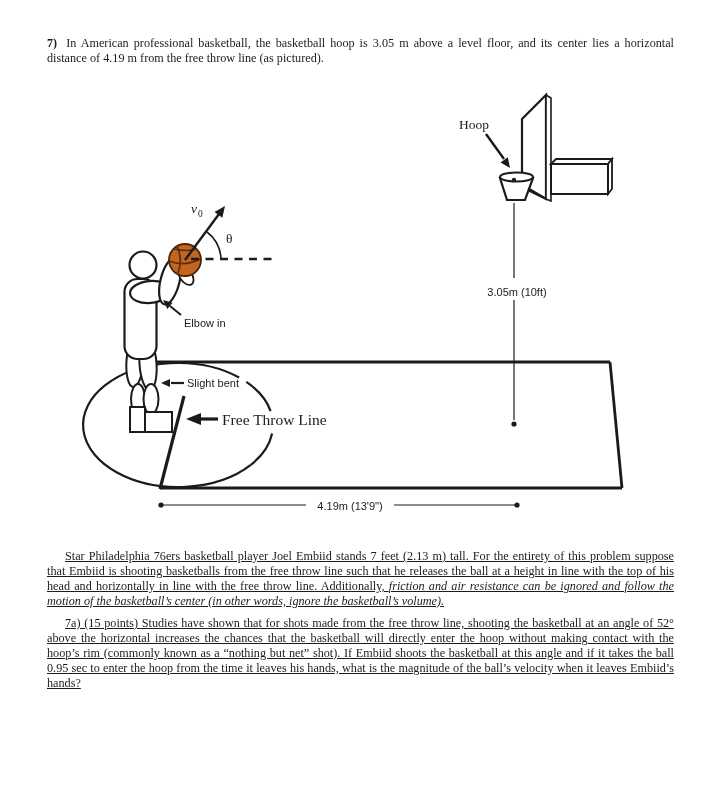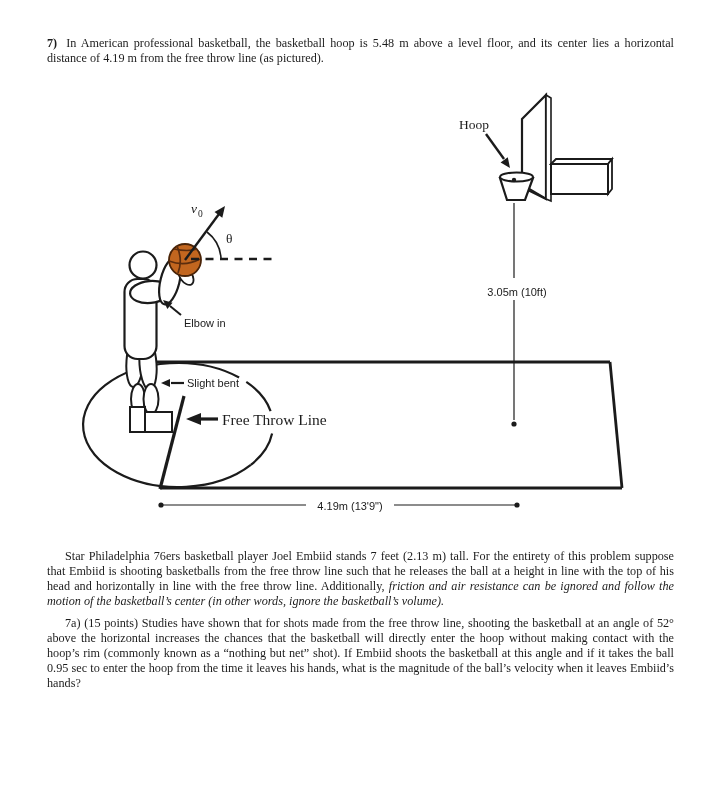--- a/index.html
+++ b/index.html
@@ -13,41 +13,41 @@
   }
   .para{
     position:absolute;
     left:47px;
     width:627px;
     font-size:12.2px;
     line-height:14.9px;
     text-align:justify;
   }
   .para .num{font-weight:bold;margin-right:9px;}
-  .para.indent{text-indent:18px;}
+  .para.indent{text-indent:18px;text-decoration:underline;}
   .para em{font-style:italic;}
   .diagram{
     position:absolute;
     left:0;top:85px;
     width:720px;height:460px;
   }
   svg text{fill:#1b1b1b;}
   .lbl-serif{font-family:"Liberation Serif", serif;font-size:13.5px;}
   .lbl-serif-big{font-family:"Liberation Serif", serif;font-size:15.5px;}
   .lbl-sans{font-family:"Liberation Sans", sans-serif;font-size:11px;}
   .lbl-v{font-family:"Liberation Serif", serif;font-size:13.5px;font-style:italic;}
   .lbl-v-sub{font-family:"Liberation Serif", serif;font-size:9.5px;}
 </style>
 </head>
 <body>
 
 <div class="page">
 
   <div class="para" style="top:36px;">
-    <span class="num">7)</span><span>In American professional basketball, the basketball hoop is 5.48 m above a level floor, and its center lies a horizontal distance of 4.19 m from the free throw line (as pictured).</span>
+    <span class="num">7)</span><span>In American professional basketball, the basketball hoop is 3.05 m above a level floor, and its center lies a horizontal distance of 4.19 m from the free throw line (as pictured).</span>
   </div>
 
   <svg class="diagram" viewBox="0 85 720 460" width="720" height="460" xmlns="http://www.w3.org/2000/svg">
 
     <g stroke="#1b1b1b" fill="none">
       <line x1="148" y1="362" x2="610" y2="362" stroke-width="2.8"></line>
       <line x1="610" y1="362" x2="622" y2="488" stroke-width="2.8"></line>
       <line x1="160" y1="488" x2="622" y2="488" stroke-width="2.8"></line>
 
       <path d="M 250.8,464.9 A 95,62 0 1 1 239.1,377.5" stroke-width="2.2"></path>

